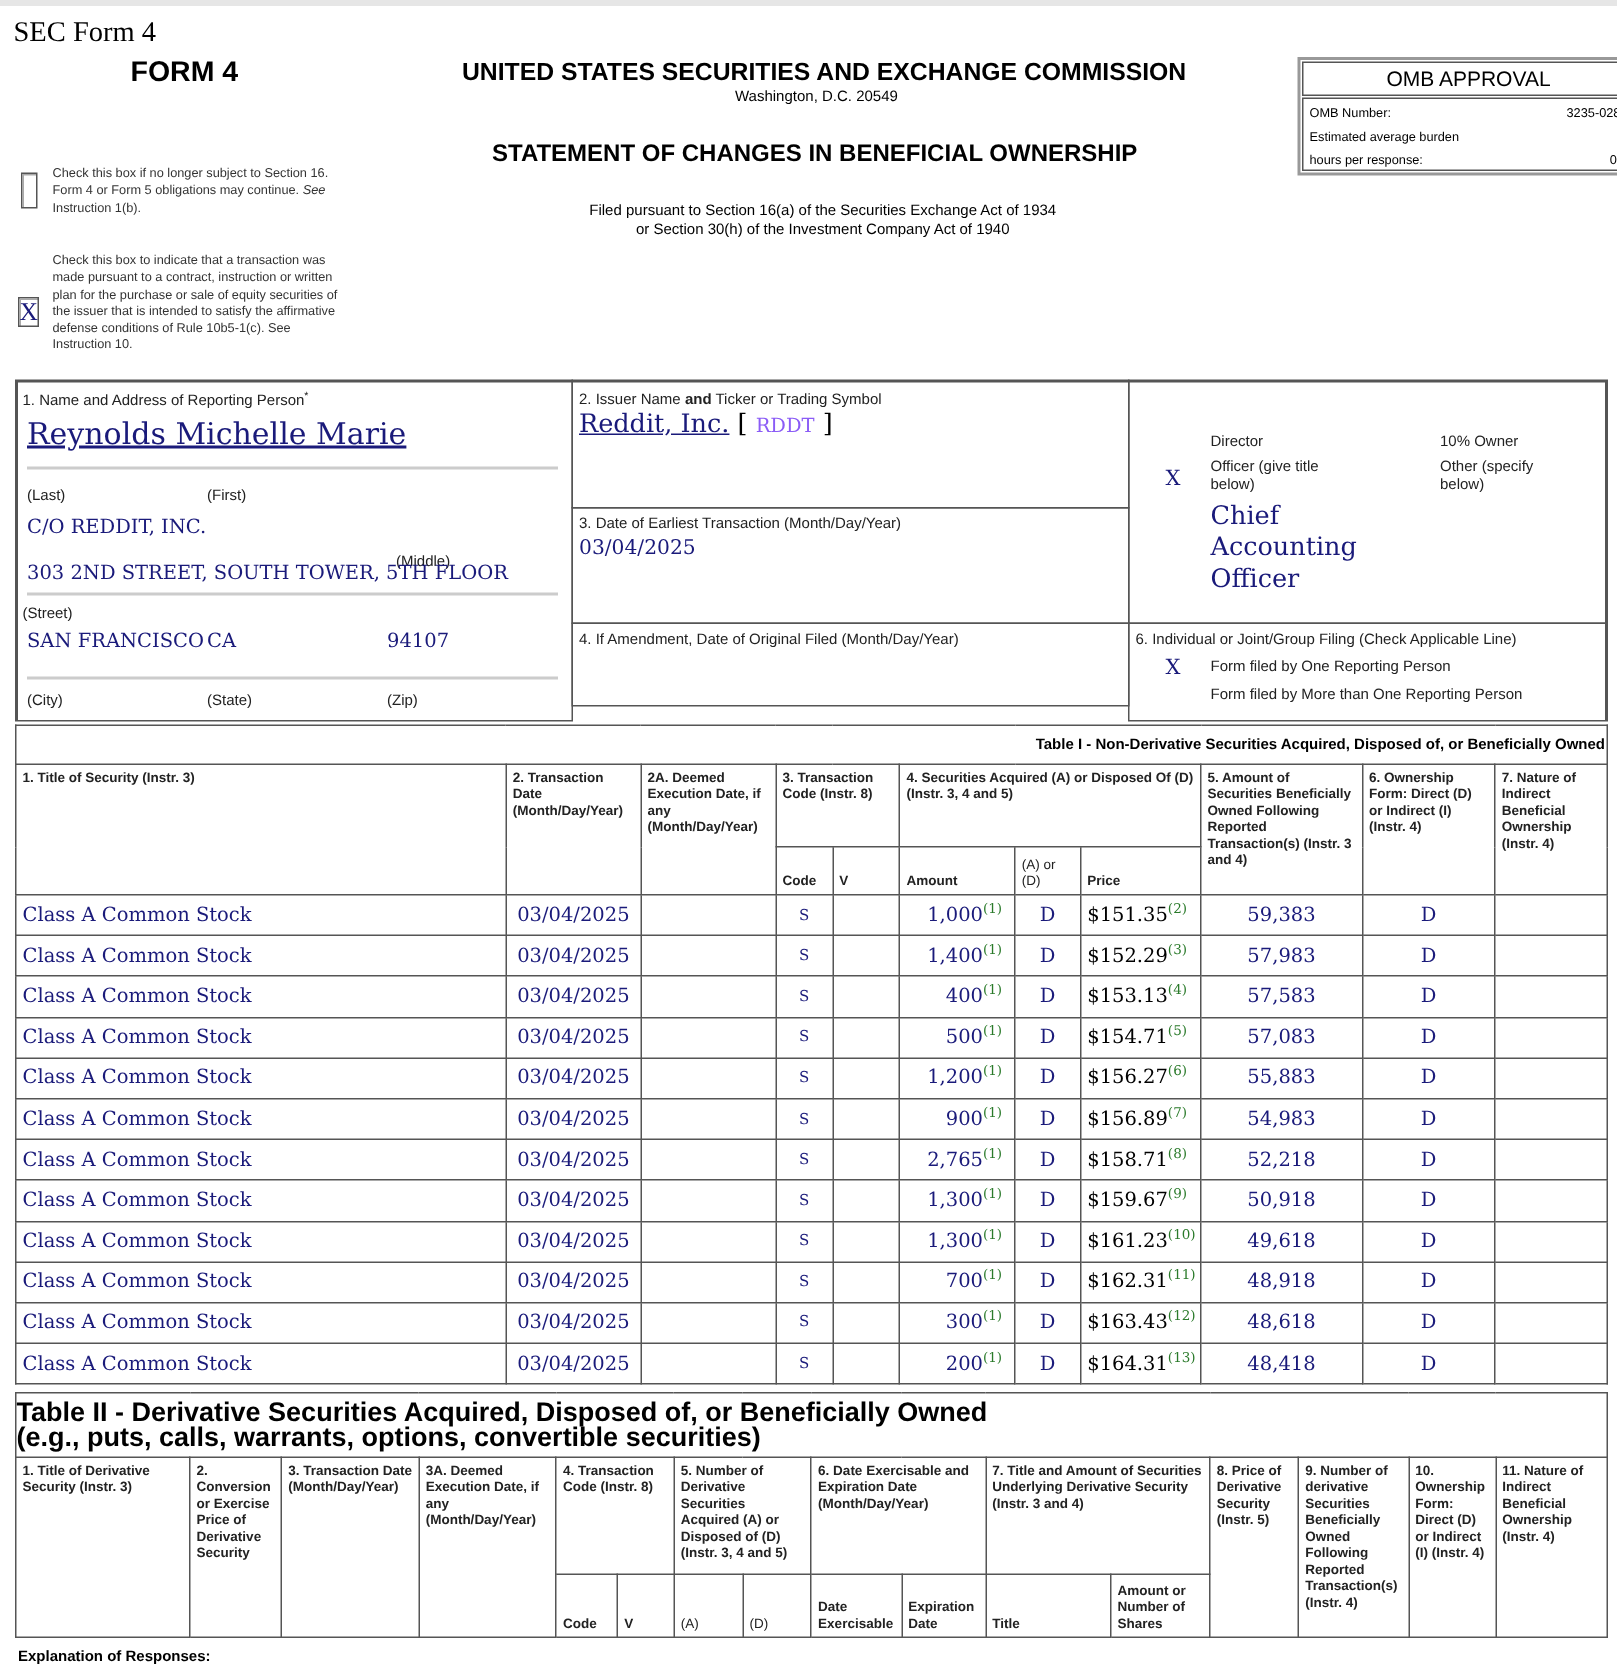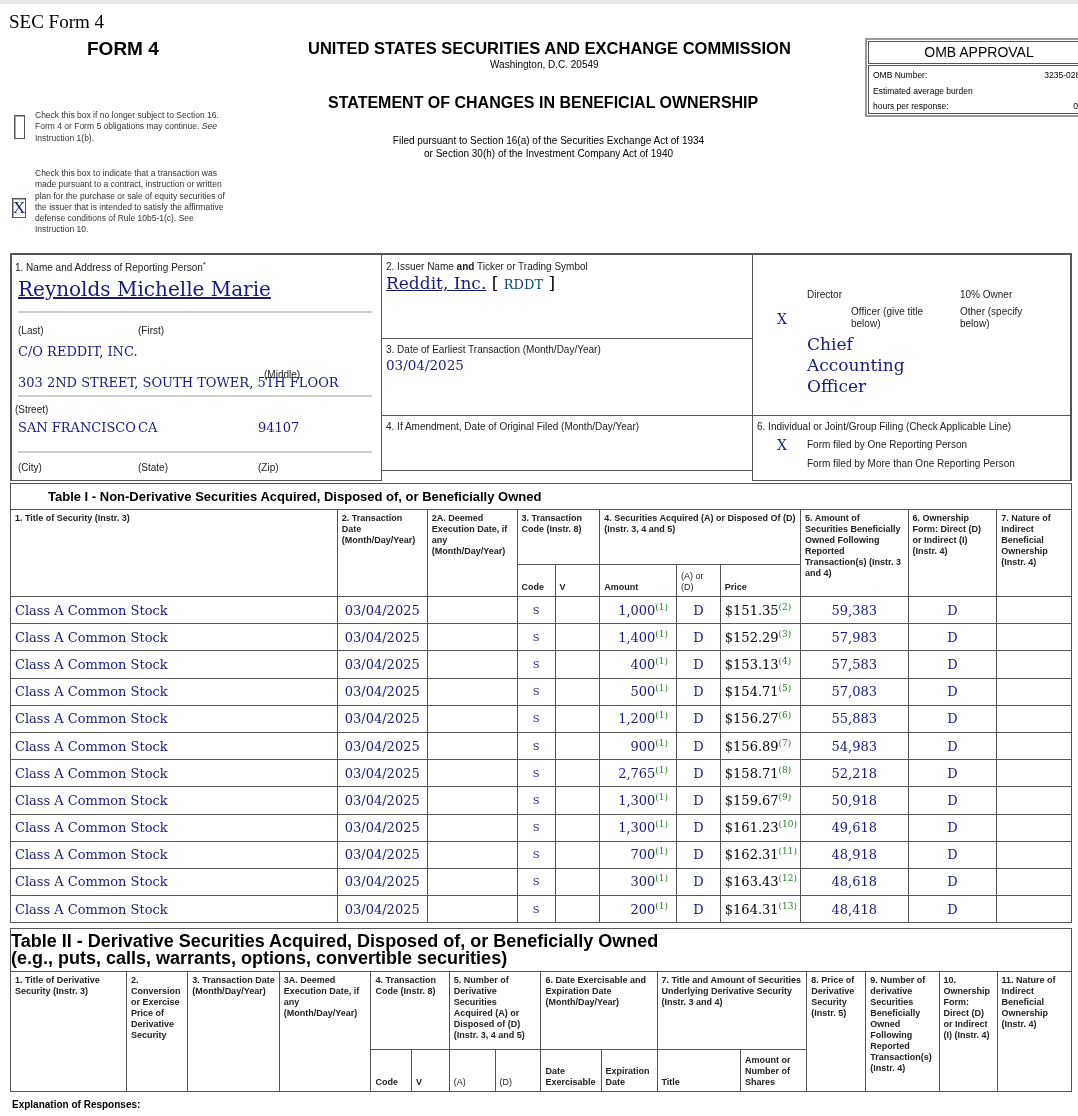--- a/index.html
+++ b/index.html
@@ -1,20 +1,20 @@
 <!DOCTYPE html>
 <html><head>
 <meta charset="utf-8">
 <style>
   * { box-sizing: border-box; }
   html, body { margin: 0; padding: 0; background: #fff; }
   body { width: 1078px; height: 1116px; overflow: hidden; position: relative; font-family: "Liberation Sans", sans-serif; color: #000; }
   .topbar { position: absolute; left: 0; top: 0; width: 1078px; height: 4px; background: #e6e6e6; }
   .serif { font-family: "DejaVu Serif", "Liberation Serif", serif; }
-  .blue { color: #0c4a6e; }
+  .blue { color: #8b5cf6; }
   a.blue { color: #1a1a7a; text-decoration: underline; }
   .sup-green { color: #2a7a2a; font-size: 9px; vertical-align: super; line-height: 0; font-family: "DejaVu Serif", serif; }
 
   .sec-title { position: absolute; left: 9px; top: 11px; font-family: "Liberation Serif", serif; font-size: 19px; }
   .form4 { position: absolute; left: 87px; top: 38px; font-size: 19px; font-weight: bold; }
   .commission { position: absolute; left: 308px; top: 39px; font-size: 16.5px; font-weight: bold; }
   .washington { position: absolute; left: 490px; top: 59px; font-size: 10px; }
   .statement { position: absolute; left: 328px; top: 94px; font-size: 16px; font-weight: bold; }
   .filed { position: absolute; left: 376px; top: 135px; font-size: 10px; text-align: center; width: 345px; line-height: 12.5px; }
 
@@ -31,21 +31,21 @@
   .chk-text2 { left: 35px; top: 168px; width: 200px; }
 
   .box { position: absolute; border: 1px solid #555; }
   .lbl-sm { font-size: 10px; color: #222; position: absolute; }
   .hr { position: absolute; height: 2px; background: #ccc; }
   .val { position: absolute; font-family: "DejaVu Serif", serif; color: #1a1a7a; font-size: 13px; }
 
   table { border-collapse: collapse; }
   .t1 { position: absolute; left: 10px; top: 483px; width: 1062px; }
   .t1 td, .t1 th, .t2 td, .t2 th { border: 1px solid #555; }
-  .t-title { font-weight: bold; font-size: 13px; text-align: left; height: 26px; padding-left: 37px; }
+  .t-title { font-weight: bold; font-size: 10px; text-align: right; height: 26px; padding-left: 37px; }
   .hdr { font-size: 9px; font-weight: bold; vertical-align: top; text-align: left; padding: 3px 4px; line-height: 11px; color: #222; }
   .hdr-sub { vertical-align: bottom; padding-bottom: 3px; }
   .row td { height: 27.2px; font-family: "DejaVu Serif", serif; font-size: 13px; color: #1a1a7a; text-align: center; padding: 0 3px; }
   .row td.title { text-align: left; padding-left: 4px; }
   .row td.code { font-size: 10px; }
   .row td.price { text-align: left; color: #000; padding-left: 4px; }
 
   .t2 { position: absolute; left: 10px; top: 928px; width: 1062px; }
   .t2-title { font-weight: bold; font-size: 18px; text-align: left; line-height: 17px; padding: 4px 0; }
   .expl { position: absolute; left: 12px; top: 1099px; font-size: 10px; font-weight: bold; }
@@ -121,21 +121,21 @@
 </div>
 
 <div class="box" style="left:381px;top:415px;width:372px;height:56px;">
   <div class="lbl-sm" style="left:4px;top:5px;">4. If Amendment, Date of Original Filed (Month/Day/Year)</div>
 </div>
 
 <div class="box" style="left:752px;top:253px;width:320px;height:163px;border-width:2px 2px 1px 1px;">
   <div class="lbl-sm" style="left:54px;top:34px;">Director</div>
   <div class="lbl-sm" style="left:207px;top:34px;">10% Owner</div>
   <div class="val" style="left:24px;top:56px;font-size:14px;">X</div>
-  <div class="lbl-sm" style="left:54px;top:51px;width:100px;line-height:12px;margin-left:44px;">Officer (give title below)</div>
+  <div class="lbl-sm" style="left:54px;top:51px;width:100px;line-height:12px;">Officer (give title below)</div>
   <div class="lbl-sm" style="left:207px;top:51px;width:90px;line-height:12px;">Other (specify below)</div>
   <div class="val" style="left:54px;top:79px;width:110px;font-size:17px;line-height:21px;">Chief Accounting Officer</div>
 </div>
 
 <div class="box" style="left:752px;top:415px;width:320px;height:66px;border-width:1px 2px 1px 1px;">
   <div class="lbl-sm" style="left:4px;top:5px;">6. Individual or Joint/Group Filing (Check Applicable Line)</div>
   <div class="val" style="left:24px;top:21px;font-size:14px;">X</div>
   <div class="lbl-sm" style="left:54px;top:23px;">Form filed by One Reporting Person</div>
   <div class="lbl-sm" style="left:54px;top:42px;">Form filed by More than One Reporting Person</div>
 </div>

